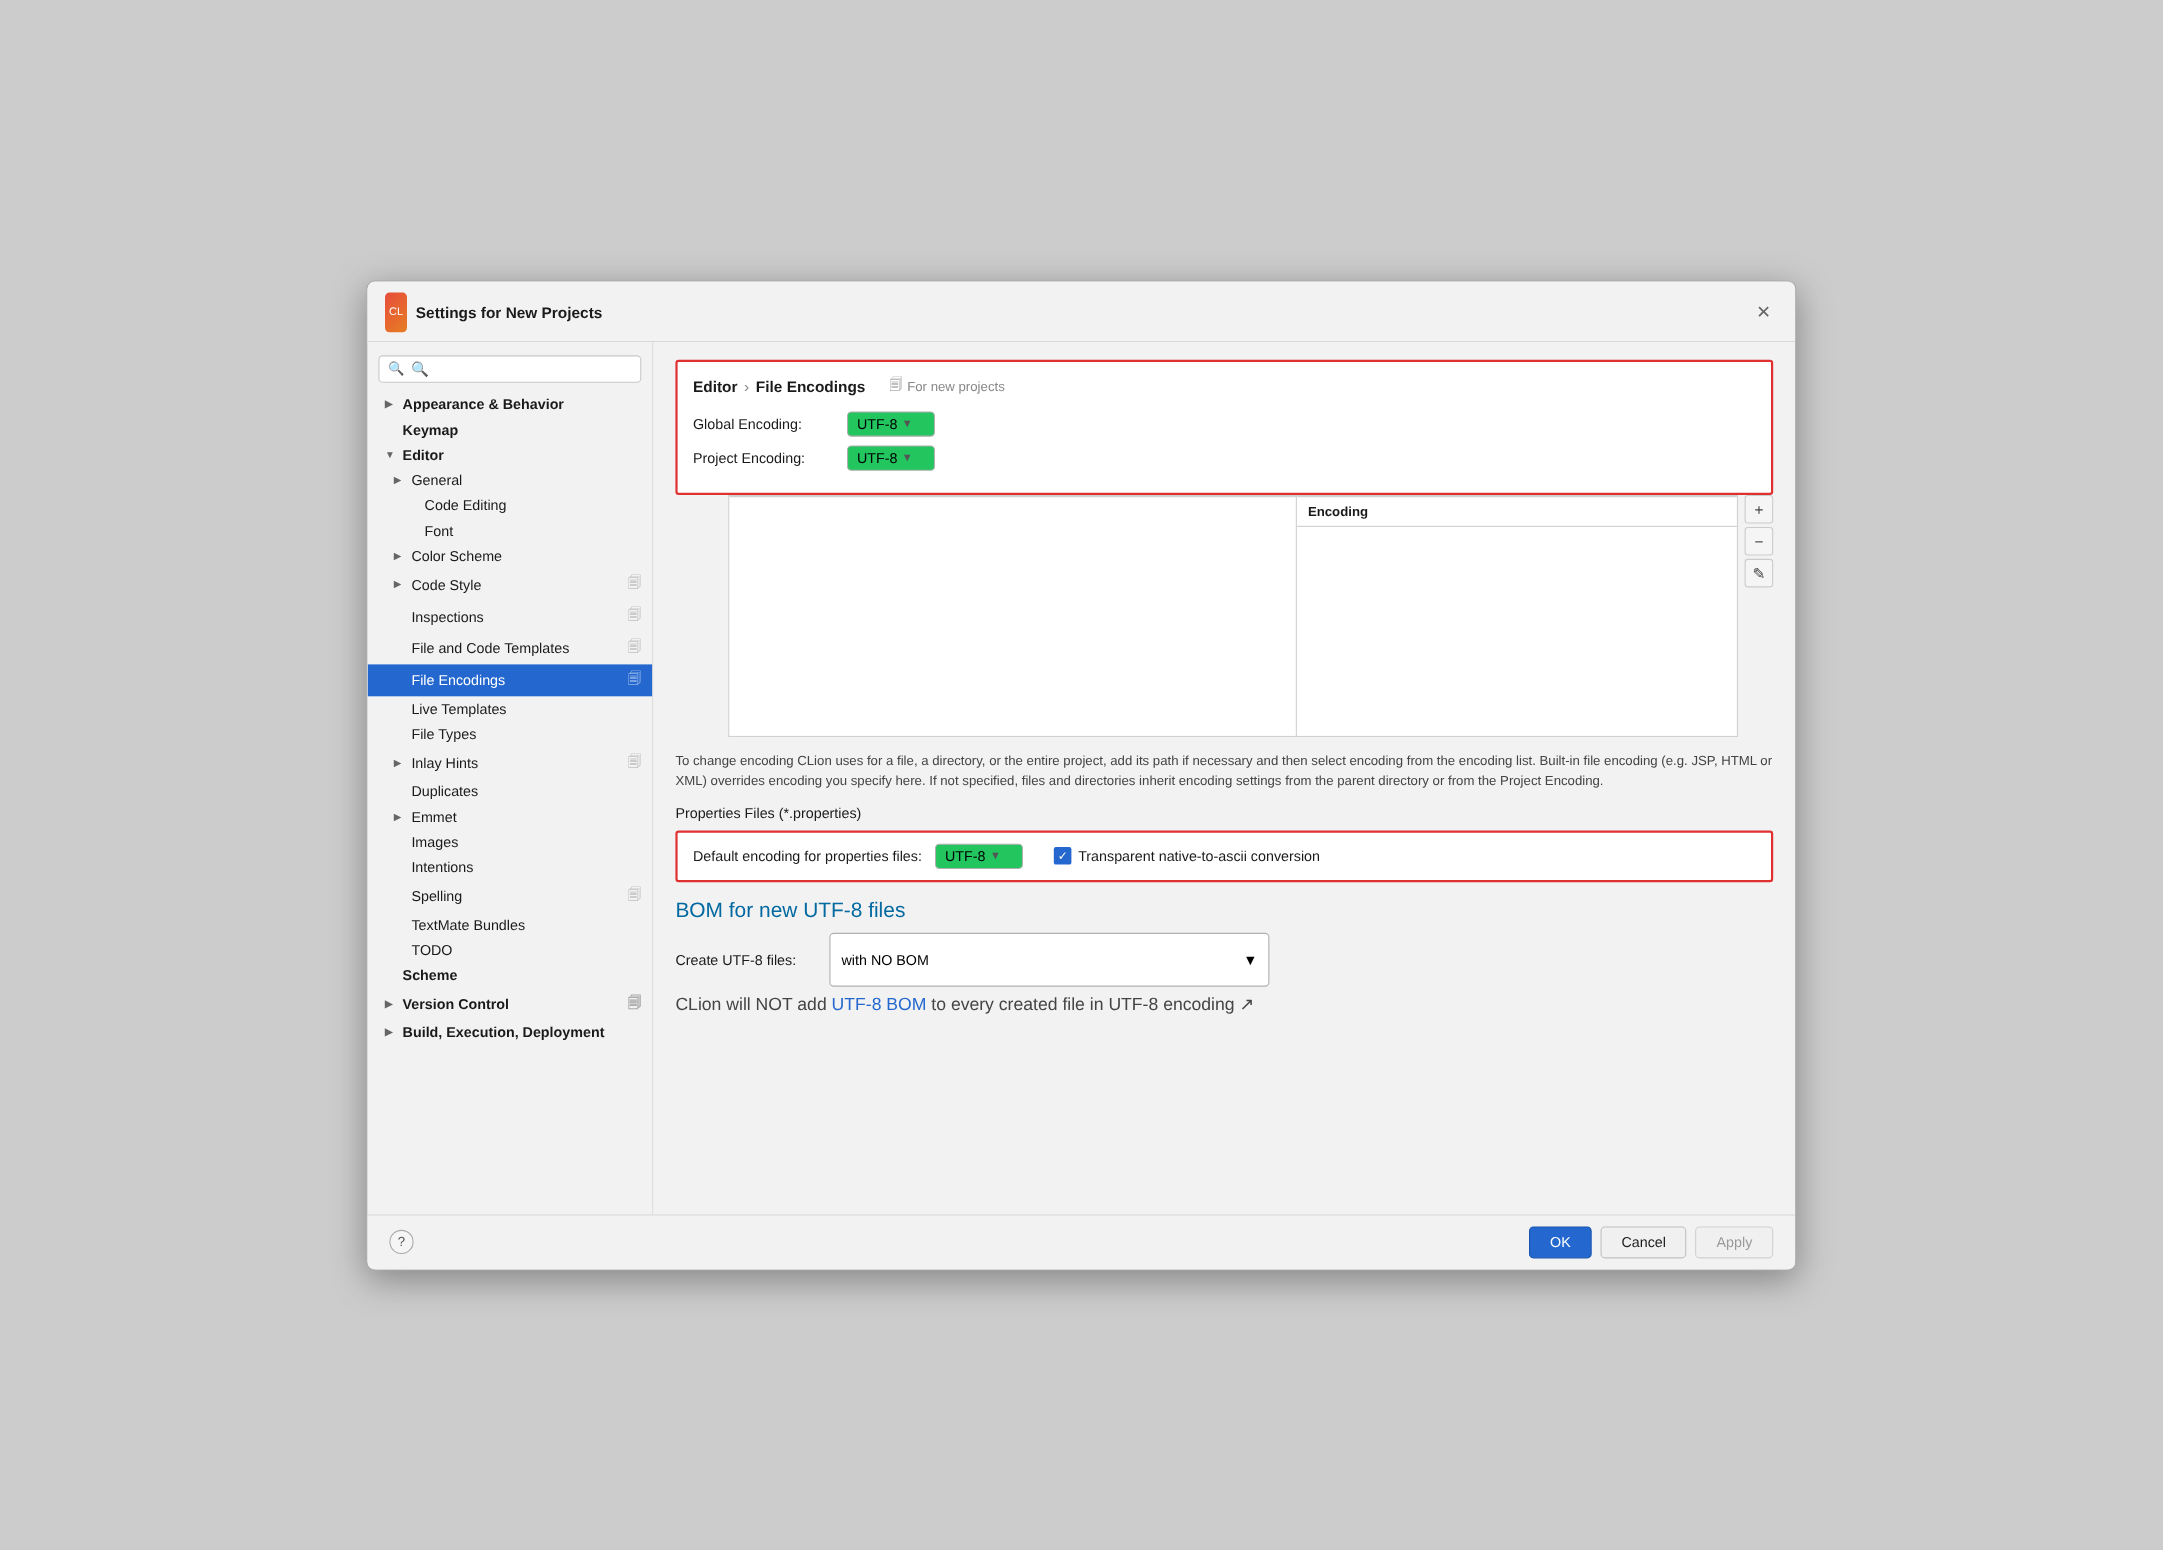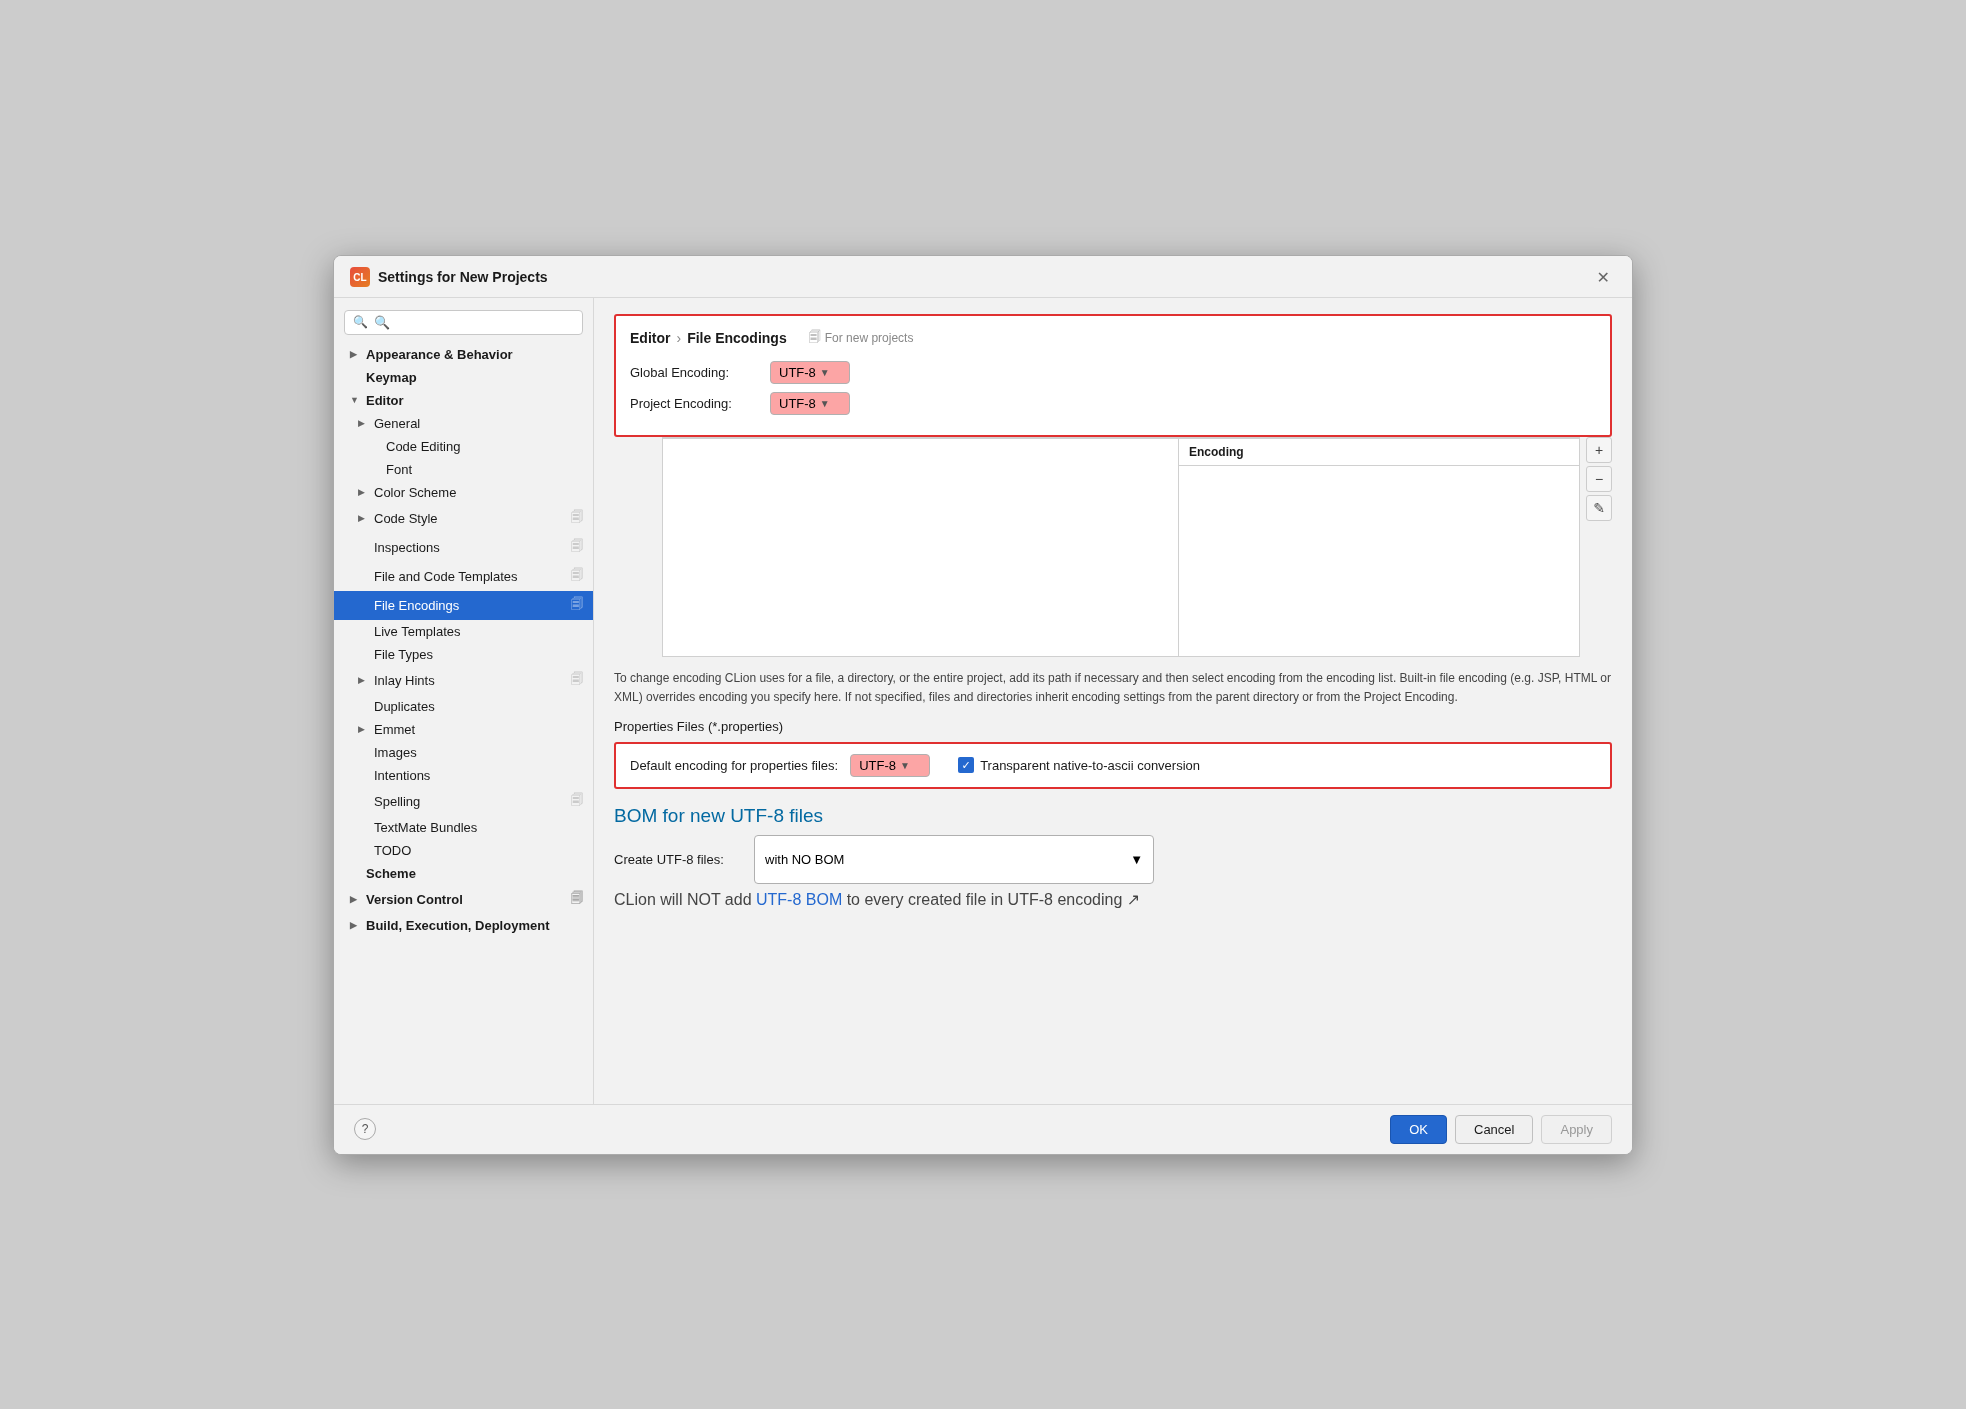--- a/index.html
+++ b/index.html
@@ -32,25 +32,25 @@
       justify-content: space-between;
       border-bottom: 1px solid #d8d8d8;
     }
     .title-bar-left {
       display: flex;
       align-items: center;
       gap: 8px;
     }
     .app-icon {
       width: 20px;
-      height: 20px;
+      height: 36px;
       background: linear-gradient(135deg, #e74c3c, #e67e22);
       border-radius: 4px;
       display: flex; align-items: center; justify-content: center;
-      color: white; font-size: 10px; font-weight: bold;
+      color: white; font-size: 10px; font-weight: normal;
     }
     .title-text {
       font-size: 14px;
       font-weight: 600;
       color: #1a1a1a;
     }
     .close-btn {
       cursor: pointer;
       font-size: 16px;
       color: #666;
@@ -162,21 +162,21 @@
       margin-bottom: 8px;
     }
     .encoding-label {
       font-size: 13px;
       color: #1a1a1a;
       min-width: 130px;
     }
     .select-dropdown {
       display: flex;
       align-items: center;
-      background: #fca5a5;
+      background: #22c55e;
       border: 1px solid #b0b0b0;
       border-radius: 4px;
       padding: 3px 8px;
       gap: 4px;
       cursor: pointer;
       font-size: 13px;
       min-width: 80px;
     }
     .select-dropdown .arrow-down { font-size: 10px; color: #555; }
     .table-header {

